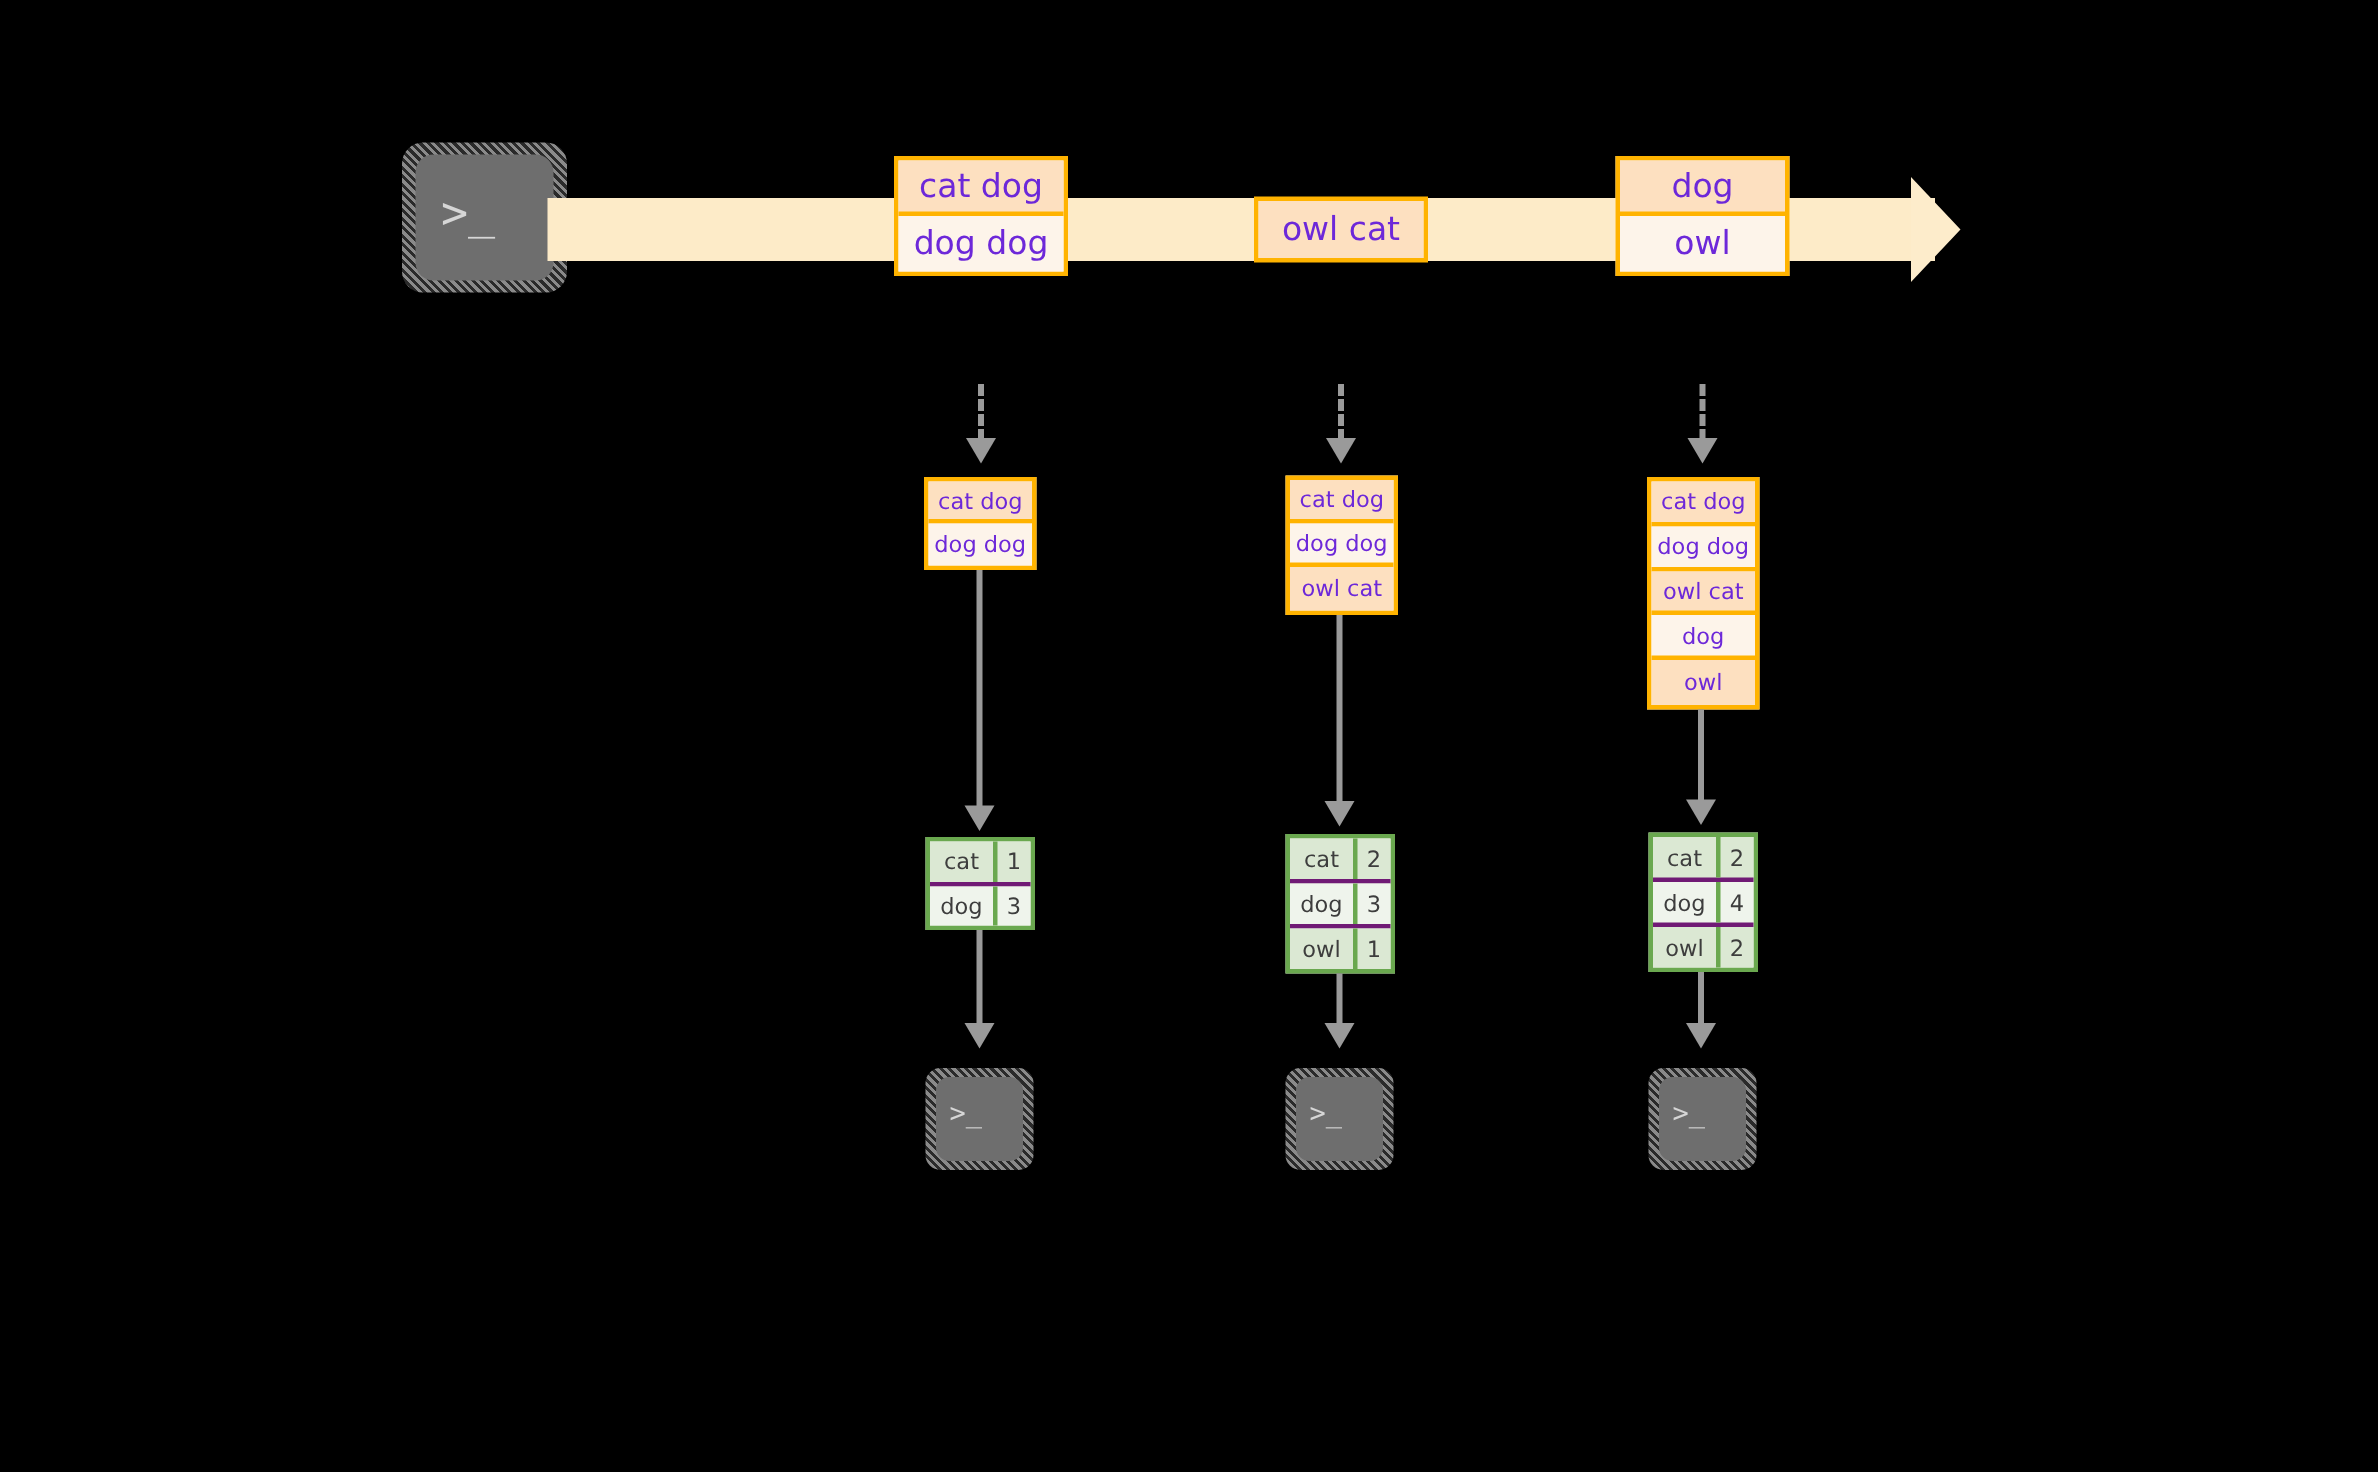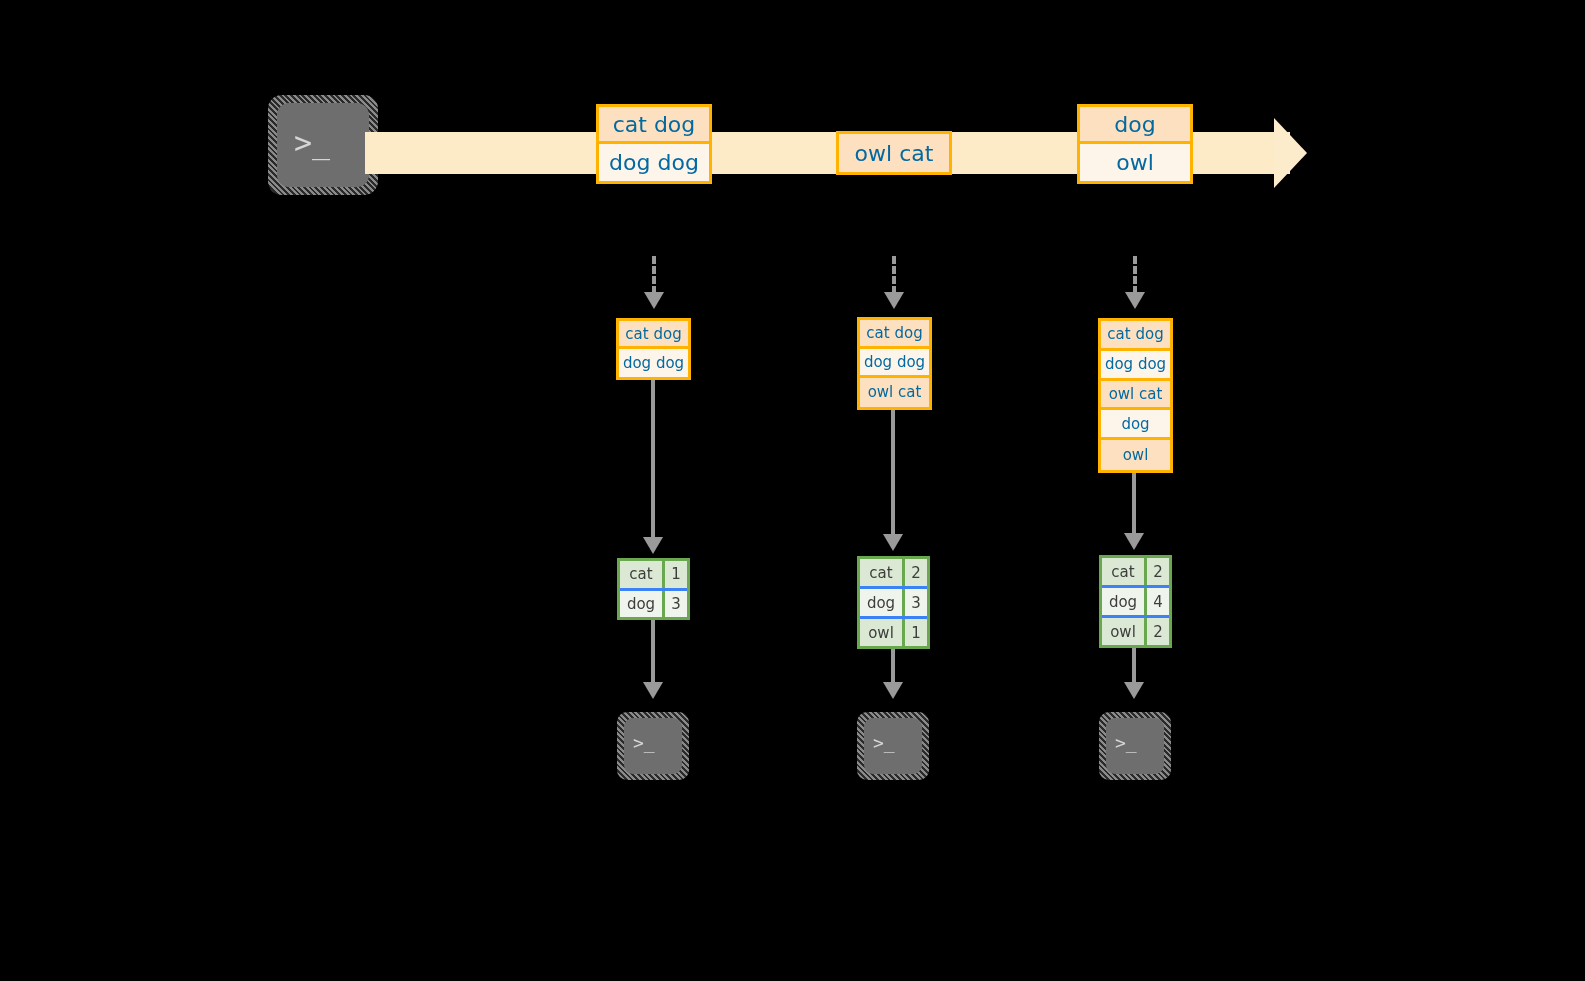--- a/index.html
+++ b/index.html
@@ -58,41 +58,41 @@
     position: absolute;
     box-sizing: border-box;
     border: 3px solid #ffb300;
     background: #fff6ea;
   }
   .obox .cell {
     box-sizing: border-box;
     display: flex;
     align-items: center;
     justify-content: center;
-    color: #0369a1;
+    color: #6d28d9;
     white-space: nowrap;
     border-bottom: 3px solid #ffb300;
   }
   .obox .cell:last-child { border-bottom: none; }
   .obox .cell.dark  { background: #fde0c0; }
   .obox .cell.light { background: #fdf4ea; }
 
   
   .gbox {
     position: absolute;
     box-sizing: border-box;
     border: 3px solid #6aa84f;
     background: #eef4ea;
     display: flex;
     flex-direction: column;
   }
   .gbox .grow {
     display: flex;
     flex: 1 1 auto;
-    border-bottom: 3px solid #3b82f6;
+    border-bottom: 3px solid #701a75;
     box-sizing: border-box;
   }
   .gbox .grow:last-child { border-bottom: none; }
   .gbox .grow.dark  { background: #dbe8d3; }
   .gbox .grow.light { background: #eff4ec; }
   .gbox .gk, .gbox .gv {
     box-sizing: border-box;
     display: flex;
     align-items: center;
     justify-content: center;

